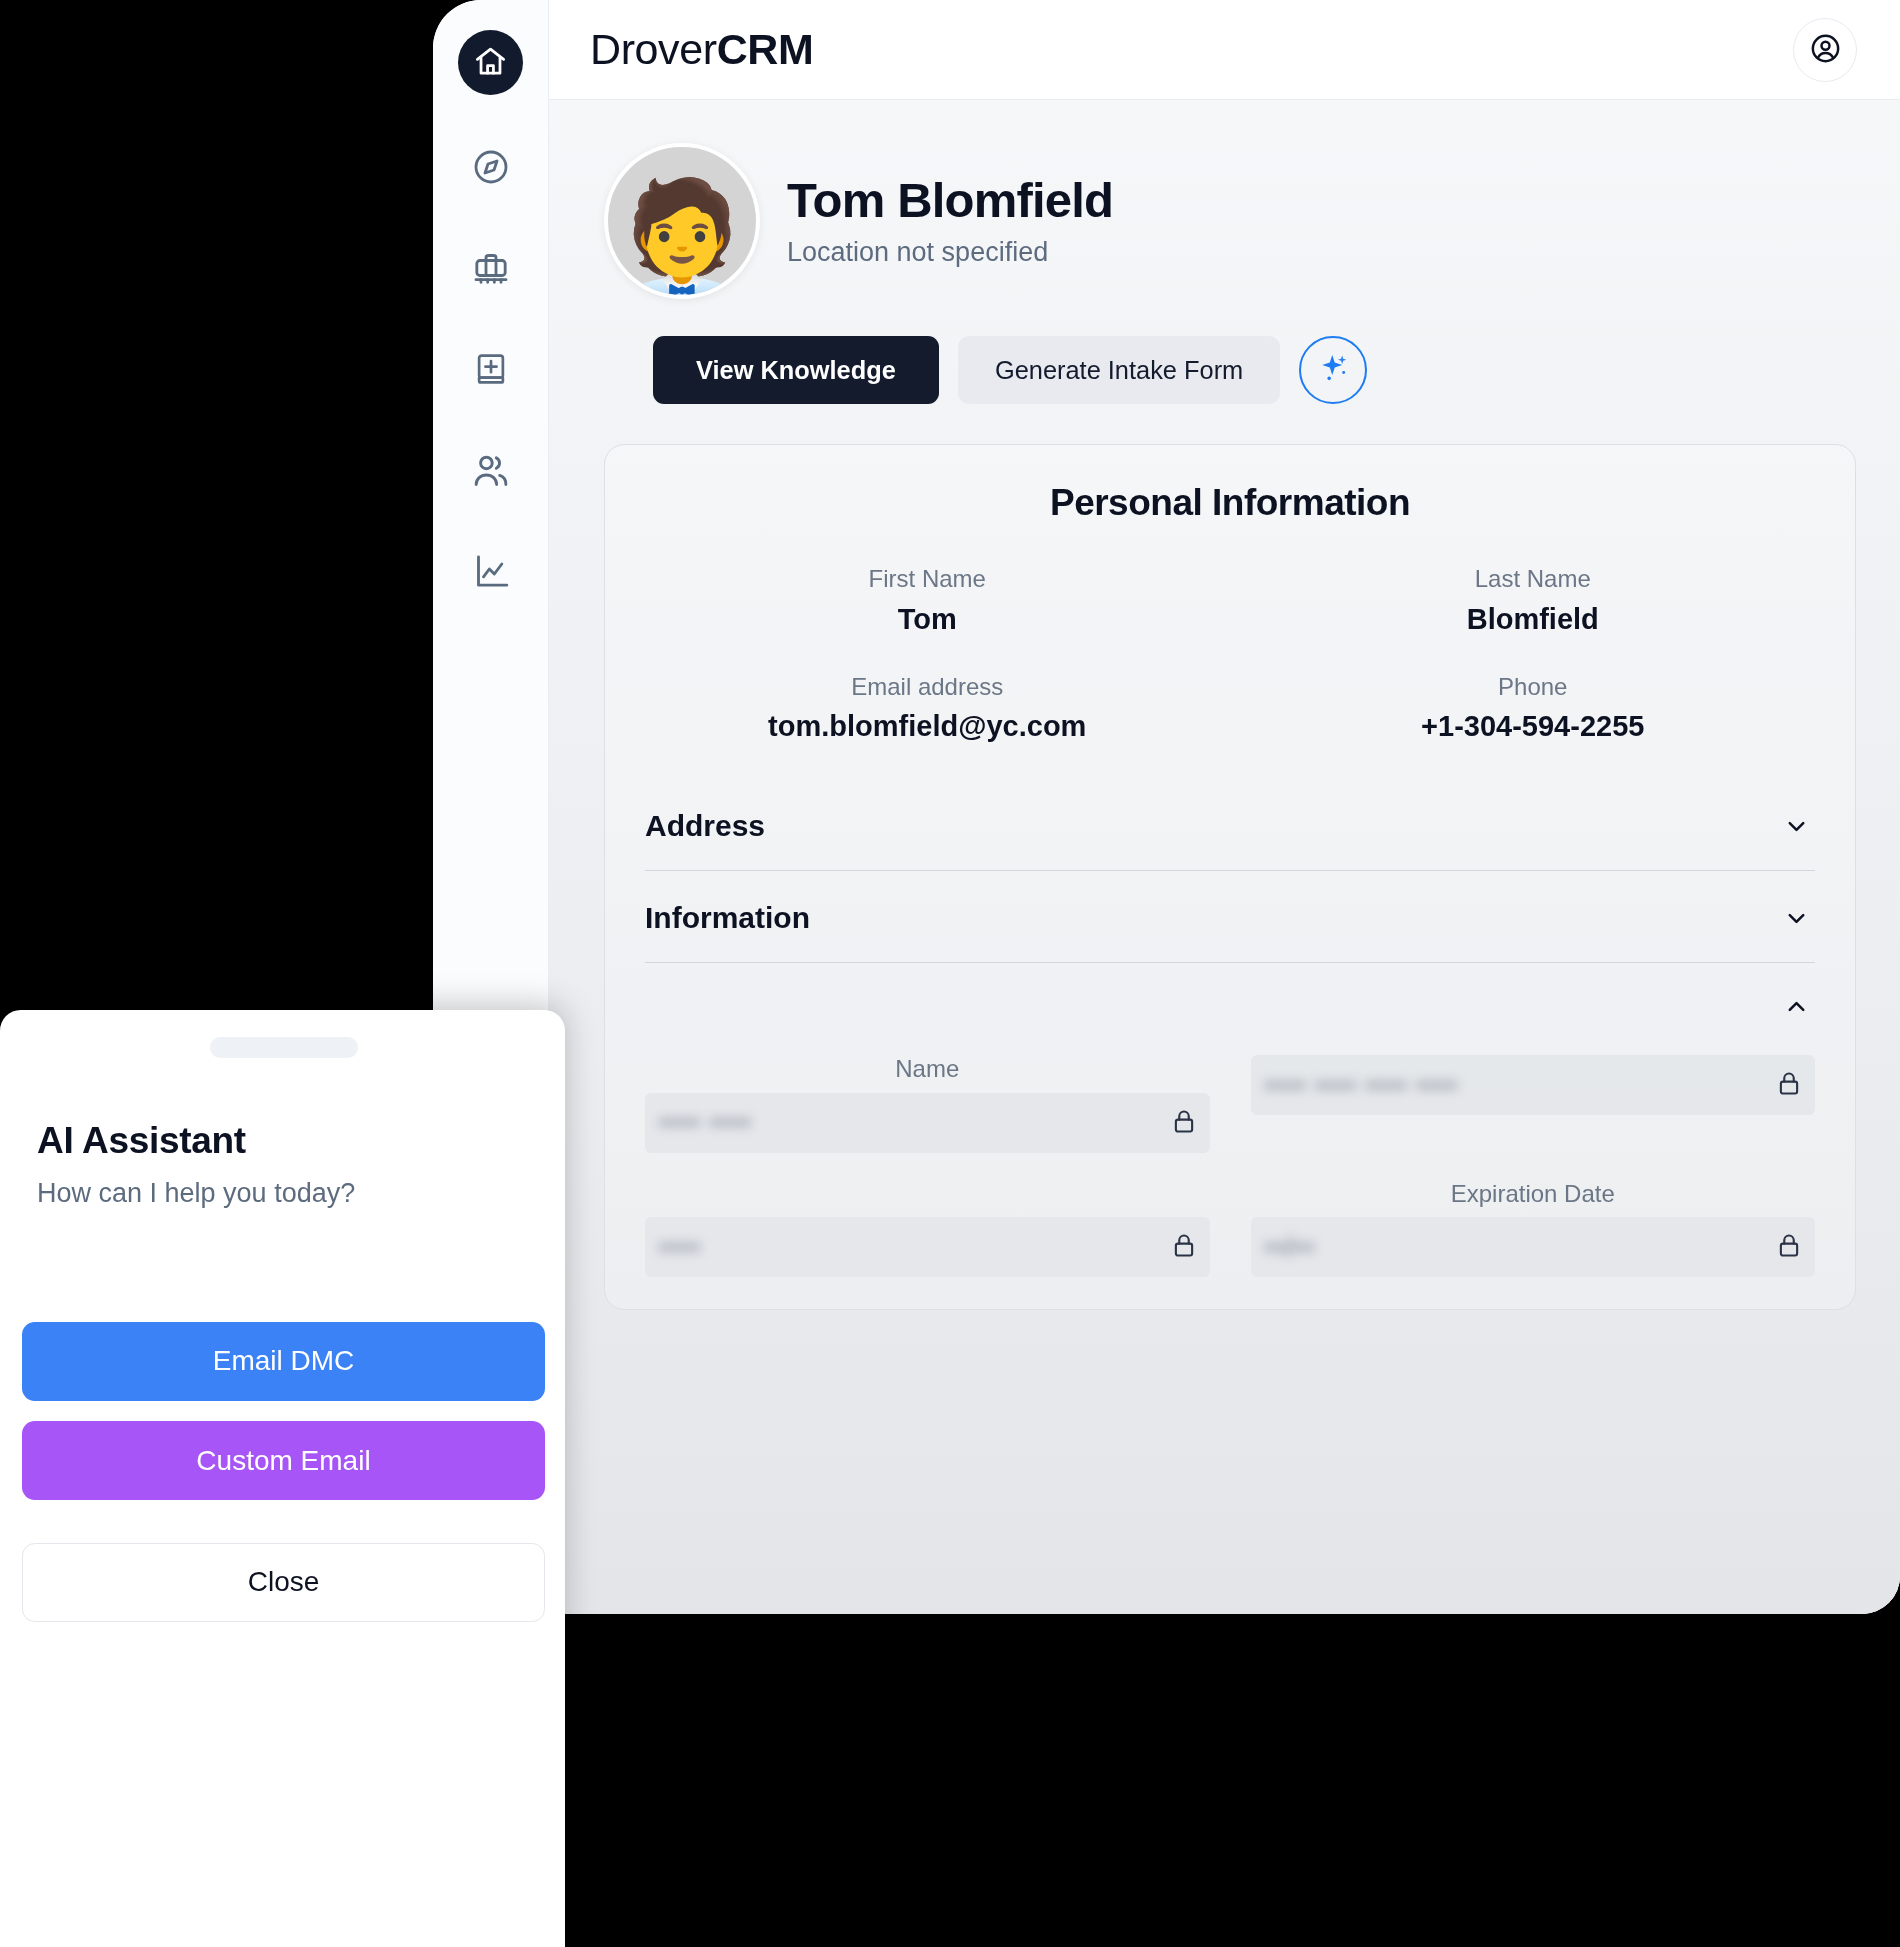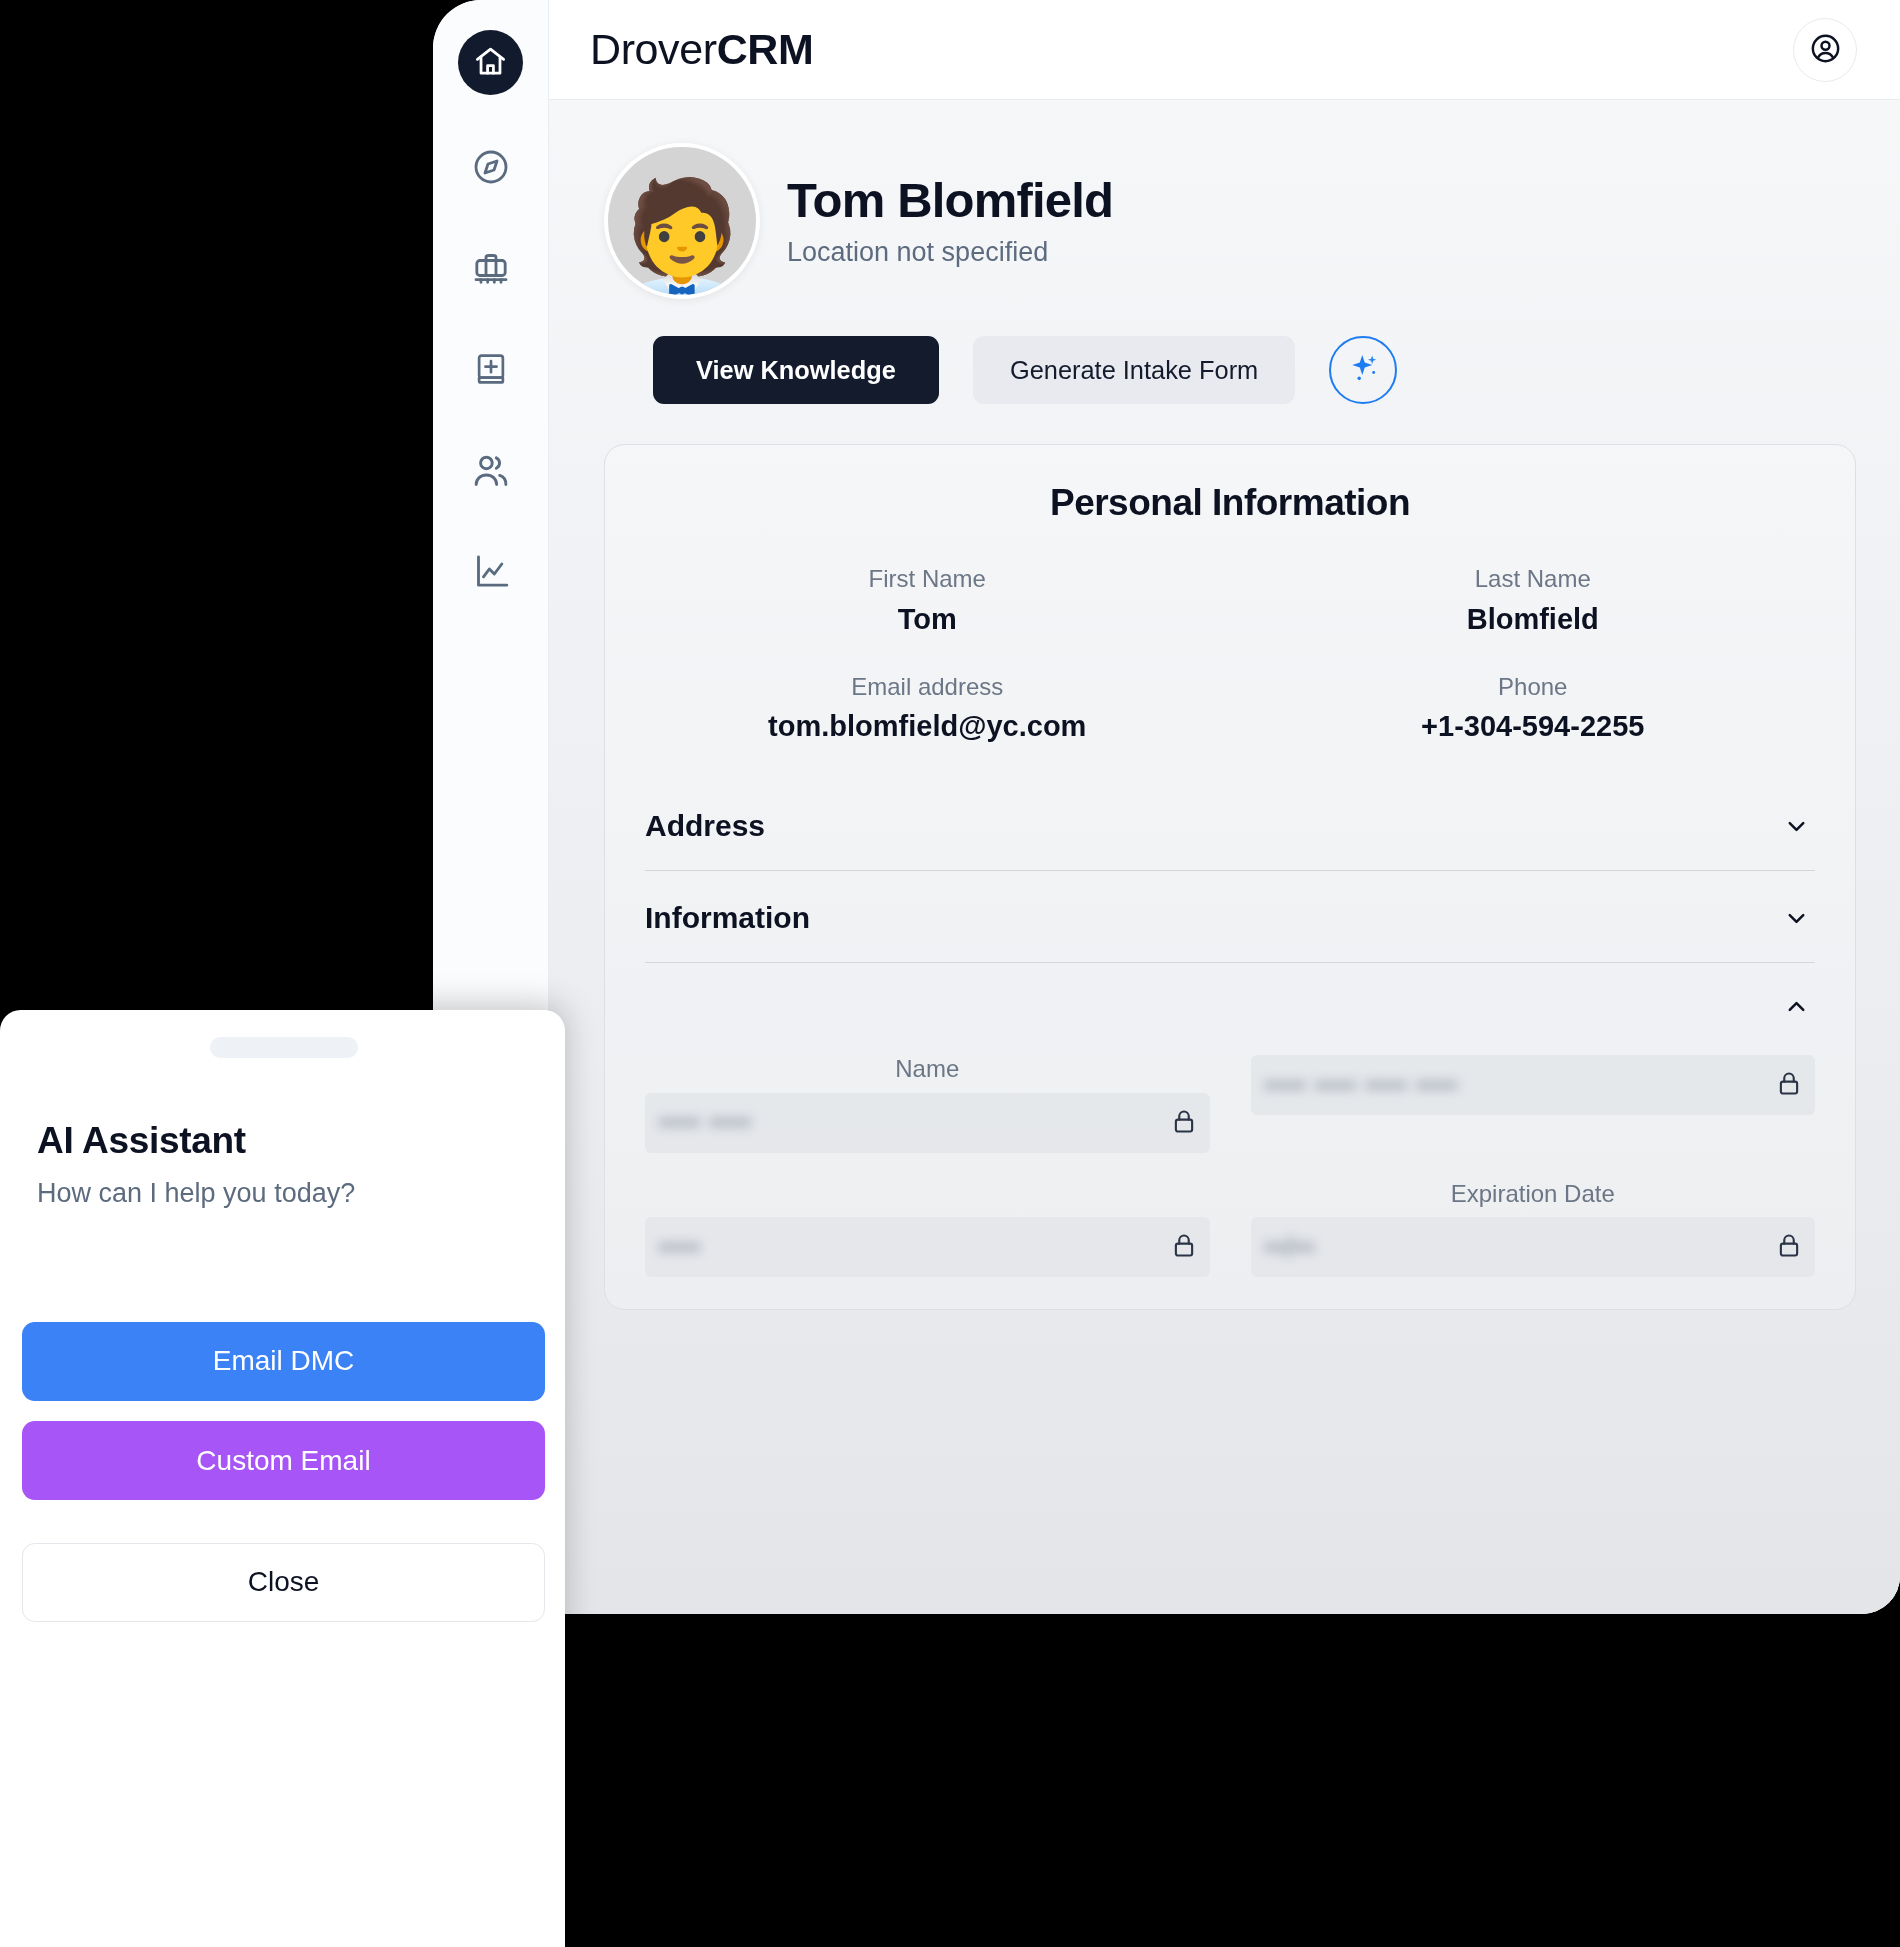--- a/index.html
+++ b/index.html
@@ -83,21 +83,21 @@
     box-shadow: 0 1.6px 8px rgba(0,0,0,0.07);
     display: flex; align-items: flex-end; justify-content: center;
     overflow: hidden;
     flex: 0 0 156px;
   }
   .avatar .emoji { font-size: 119px; line-height: 1; transform: translateY(6.4px); }
   .who .name { font-size: 49px; font-weight: 700; color: #0d1222; letter-spacing: -0.8px; line-height: 1.08; }
   .who .loc { font-size: 27px; color: #5d6b7f; margin-top: 11px; }
 
   
-  .actions { display:flex; align-items:flex-end; gap: 34px; margin-top: 37px; padding-left: 60px; }
+  .actions { display:flex; align-items:flex-end; gap: 19px; margin-top: 37px; padding-left: 60px; }
   .btn-dark {
     background: #131b2d; color:#fff; border:none;
     font-size: 25.4px; font-weight: 600;
     padding: 0 43px; height: 68px; border-radius: 11px;
     cursor:pointer; font-family:inherit; white-space:nowrap;
   }
   .btn-soft {
     background: #e8eaf0; color:#131b2d; border:none;
     font-size: 25.4px; font-weight: 500;
     padding: 0 37px; height: 68px; border-radius: 11px;

